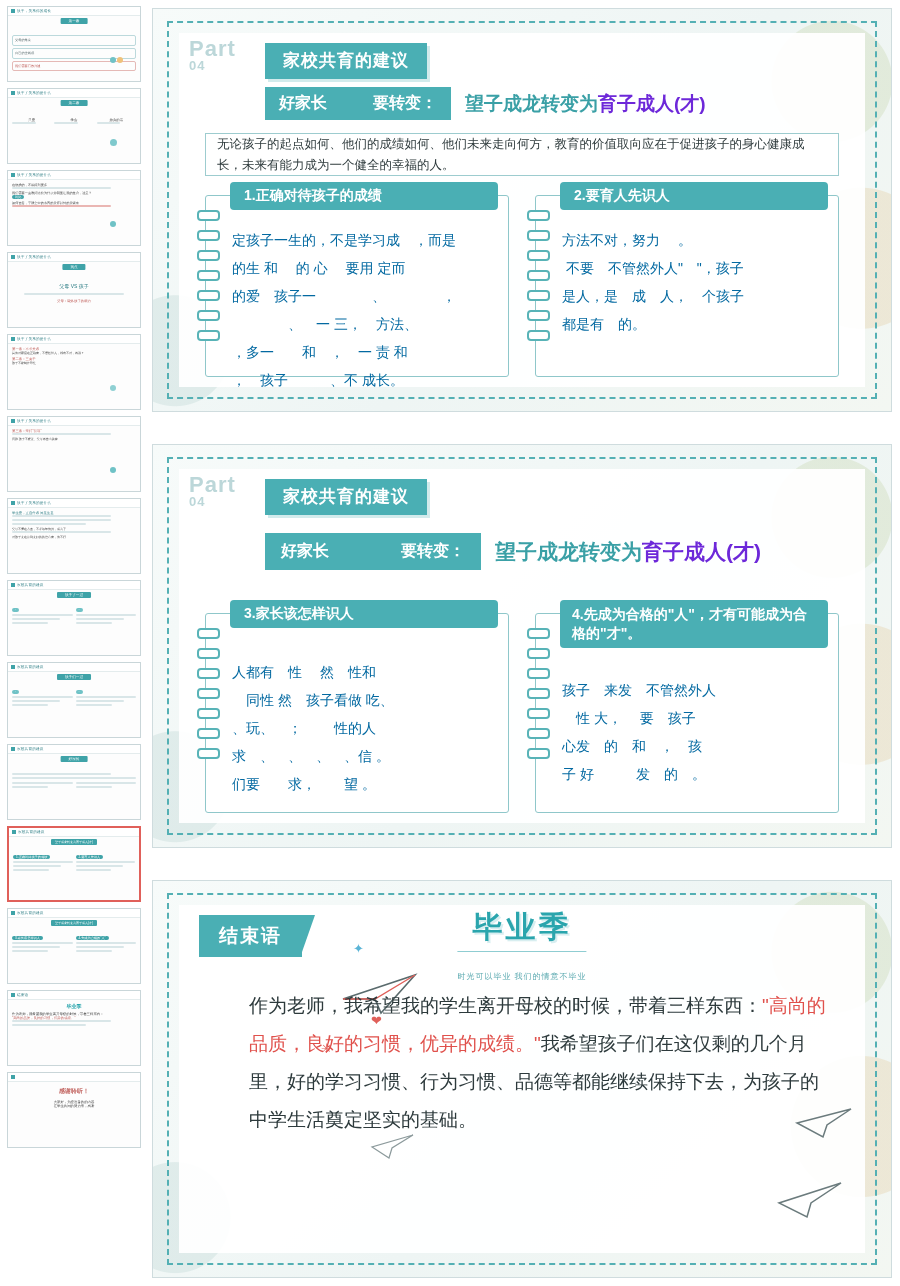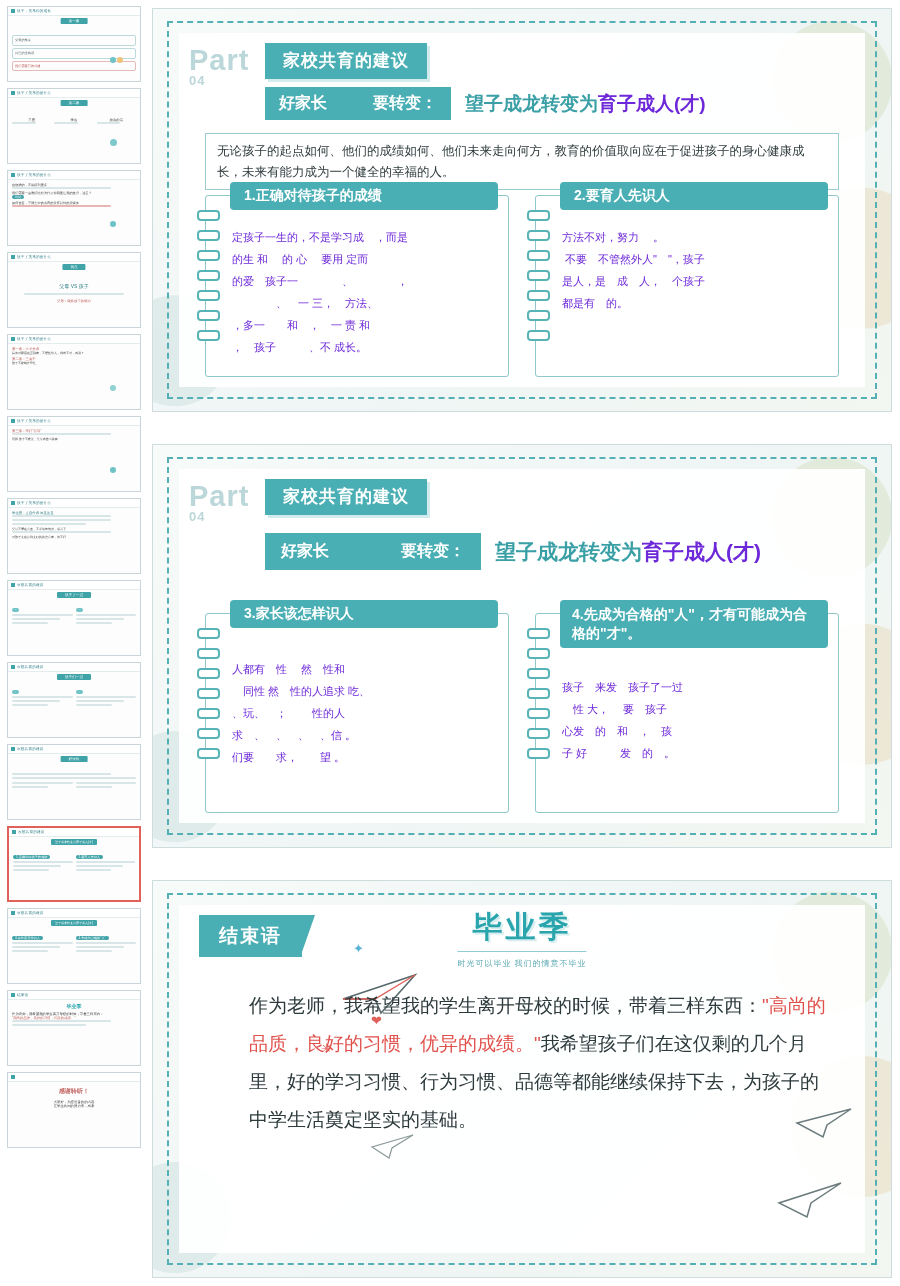--- a/index.html
+++ b/index.html
@@ -86,21 +86,21 @@
     background:rgba(255,255,255,.94);
     box-sizing:border-box;
   }
 
   
   .partno{
     position:absolute;left:36px;top:30px;
     color:#bcd7d9;font-weight:bold;line-height:.95;
     font-family:"Liberation Sans",sans-serif;
   }
-  .partno .p1{font-size:29px;letter-spacing:1px;margin-top:8px;}
+  .partno .p1{font-size:22px;letter-spacing:1px;}
   .partno .p2{font-size:13px;letter-spacing:1px;}
 
   .titlebar{
     position:absolute;left:112px;top:34px;
     background:#4aafb4;color:#fff;
     font-size:17px;font-weight:bold;
     padding:6px 18px 7px 18px;
     letter-spacing:1px;
     box-shadow:3px 3px 0 rgba(74,175,180,.25);
   }
@@ -114,63 +114,63 @@
   }
   .sub-right{
     font-size:19px;font-weight:bold;color:#3aa0a6;margin-left:14px;white-space:nowrap;
   }
   .sub-right .red{color:#6d28d9;}
 
   .notebox{
     position:absolute;left:52px;right:52px;top:124px;
     border:1px solid #9dcccf;background:#fff;
     font-size:12.5px;line-height:1.65;color:#2f3b3d;
-    padding:7px 11px;box-sizing:border-box;
+    padding:0 11px;box-sizing:border-box;
   }
 
   
   .cols{
     position:absolute;left:52px;right:52px;top:186px;bottom:34px;
     display:flex;gap:26px;
   }
   .col{
     position:relative;flex:1;
     border:1px solid #8fc7ca;border-radius:3px;background:#fff;
     box-sizing:border-box;padding:30px 16px 10px 26px;
   }
   .rings{position:absolute;left:-9px;top:14px;display:flex;flex-direction:column;gap:9px;}
   .rings i{display:block;width:19px;height:7px;border:2px solid #58b3b7;border-radius:4px;background:#fff;}
   .colhead{
     position:absolute;left:24px;top:-14px;right:10px;
     background:#4aafb4;color:#fff;font-size:14px;font-weight:bold;
     padding:5px 14px;border-radius:4px;box-sizing:border-box;
   }
   .colhead.tall{top:-14px;line-height:1.35;padding:5px 12px;}
-  .coltext{font-size:11px;line-height:2.0;color:#6d28d9;white-space:pre-wrap;}
+  .coltext{font-size:14px;line-height:2.0;color:#0369a1;white-space:pre-wrap;}
 
   
   .endbadge{
     position:absolute;left:46px;top:34px;
     background:#4aafb4;color:#fff;font-size:19px;font-weight:bold;
     padding:8px 20px;letter-spacing:2px;
   }
   .endbadge:after{
     content:"";position:absolute;right:-13px;top:0;border-left:13px solid #4aafb4;
     border-top:0 solid transparent;border-bottom:37px solid transparent;
   }
   .logo{
     position:absolute;left:50%;transform:translateX(-50%);top:26px;
     text-align:center;
   }
   .logo .lg{
     font-size:30px;font-weight:bold;color:#2aa5ad;letter-spacing:3px;
     text-shadow:2px 2px 0 #d8eef0;
   }
   .logo .lgs{
-    font-size:8px;color:#5aa9b0;border-top:1px solid #8fcdd2;margin-top:3px;padding-top:6px;letter-spacing:1px;
+    font-size:8px;color:#5aa9b0;border-top:1px solid #8fcdd2;margin-top:3px;padding-top:19px;letter-spacing:1px;
   }
   .endtext{
     position:absolute;left:96px;right:60px;top:106px;
     font-size:19px;line-height:2.0;color:#2d3a3c;
   }
   .endtext .red{color:#e0514c;}
 
   .plane{position:absolute;}
   .heart{position:absolute;color:#e0605a;font-size:13px;}
   .star{position:absolute;color:#5ab4d6;font-size:13px;}
@@ -503,37 +503,37 @@
             <i></i>
             <i></i>
             <i></i>
             <i></i>
             <i></i>
             <i></i>
             <i></i>
           </div>
         <div class="colhead">3.家长该怎样识人</div>
         <div class="coltext" style="padding-top:14px;">人都有　性　 然　性和
-　同性 然　性的人追求 吃、
+　同性 然　孩子看做 吃、
 、玩、　；　　 性的人
 求　、　、　、　、信 。
 们要　　求，　　望 。</div>
       </div>
       <div class="col">
         <div class="rings">
             <i></i>
             <i></i>
             <i></i>
             <i></i>
             <i></i>
             <i></i>
             <i></i>
           </div>
         <div class="colhead tall">4.先成为合格的"人"，才有可能成为合格的"才"。</div>
-        <div class="coltext" style="padding-top:32px;">孩子　来发　孩子了一过
+        <div class="coltext" style="padding-top:32px;">孩子　来发　不管然外人
 　性 大，　 要　孩子
 心发　的　和　，　孩
 子 好　　　发　的　。</div>
       </div>
     </div>
   </div>
 
   <div class="slide" id="slide3">
     <div class="slide-bg"></div>
     <div class="dashframe"></div>

